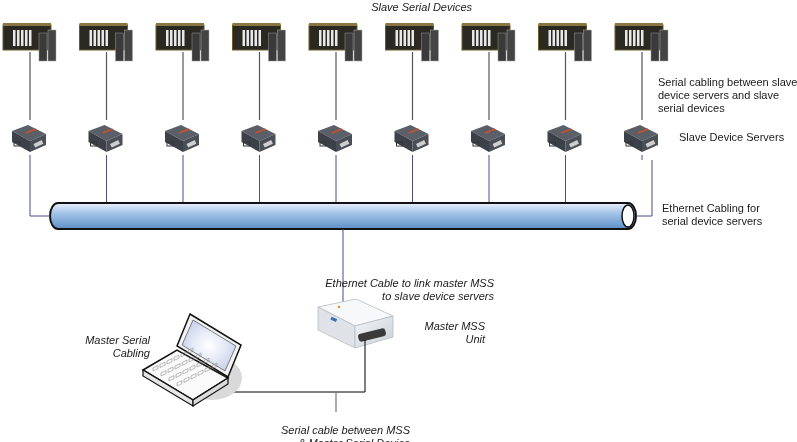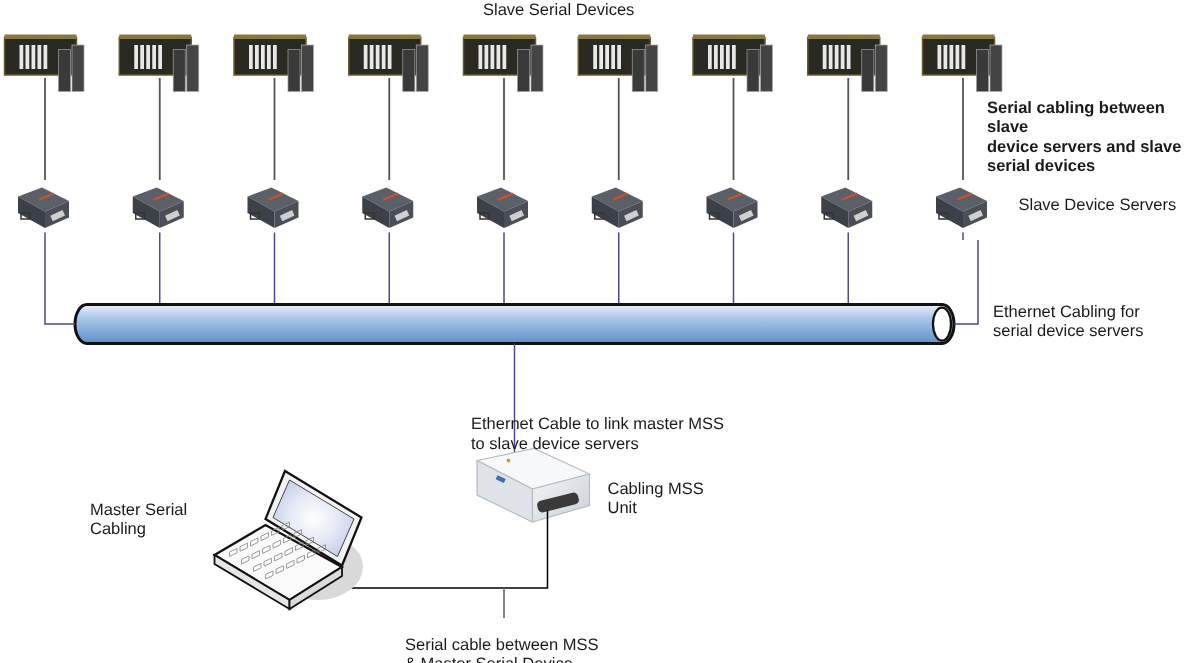--- a/index.html
+++ b/index.html
@@ -1,20 +1,20 @@
 <!DOCTYPE html>
 <html><head>
 <meta charset="utf-8">
 <style>
   html, body { margin:0; padding:0; background:#ffffff; }
   body { width:797px; height:442px; position:relative; overflow:hidden;
          font-family:"Liberation Sans", sans-serif; color:#222; }
   svg#diagram { position:absolute; left:0; top:0; }
   .lbl { position:absolute; font-size:11px; line-height:13px; color:#1a1a1a; white-space:pre-line; }
-  .center { text-align:left; }
+  .center { text-align:right;font-style:italic; }
 </style>
 </head>
 <body>
 
 <svg id="diagram" width="797" height="442">
   <defs>
     <linearGradient id="busGrad" x1="0" y1="0" x2="0" y2="1">
       <stop offset="0" stop-color="#eaf2fb"></stop>
       <stop offset="0.35" stop-color="#a9c8ea"></stop>
       <stop offset="1" stop-color="#5f8fc6"></stop>
@@ -292,26 +292,26 @@
         <rect x="184" y="379.5" width="5" height="3" transform="skewY(-25) translate(0 85.744)"></rect>
         <rect x="191" y="376" width="5" height="3" transform="skewY(-25) translate(0 89.006)"></rect>
         <rect x="198" y="372.5" width="5" height="3" transform="skewY(-25) translate(0 92.268)"></rect>
         <rect x="205" y="369" width="5" height="3" transform="skewY(-25) translate(0 95.53)"></rect>
         <rect x="212" y="365.5" width="5" height="3" transform="skewY(-25) translate(0 98.792)"></rect>
       </g>
   </g>
 </svg>
 
 <div class="lbl center" style="left:322px; top:1px; width:150px;">Slave Serial Devices</div>
-<div class="lbl" style="left:658px; top:66px; width:140px;font-weight:bold;">Serial cabling between slave
+<div class="lbl" style="left:658px; top:76px; width:140px;">Serial cabling between slave
 device servers and slave
 serial devices</div>
 <div class="lbl" style="left:679px; top:131px; width:118px;">Slave Device Servers</div>
 <div class="lbl" style="left:662px; top:202px; width:135px;">Ethernet Cabling for
 serial device servers</div>
 <div class="lbl center" style="left:314px; top:240px; width:180px;margin-top:37px;">Ethernet Cable to link master MSS
 to slave device servers</div>
-<div class="lbl center" style="left:405px; top:320px; width:80px;">Cabling MSS
+<div class="lbl center" style="left:405px; top:320px; width:80px;">Master MSS
 Unit</div>
 <div class="lbl center" style="left:60px; top:334px; width:90px;">Master Serial
 Cabling</div>
 <div class="lbl center" style="left:270px; top:424px; width:140px;">Serial cable between MSS
 &amp; Master Serial Device</div>
 
 </body></html>

